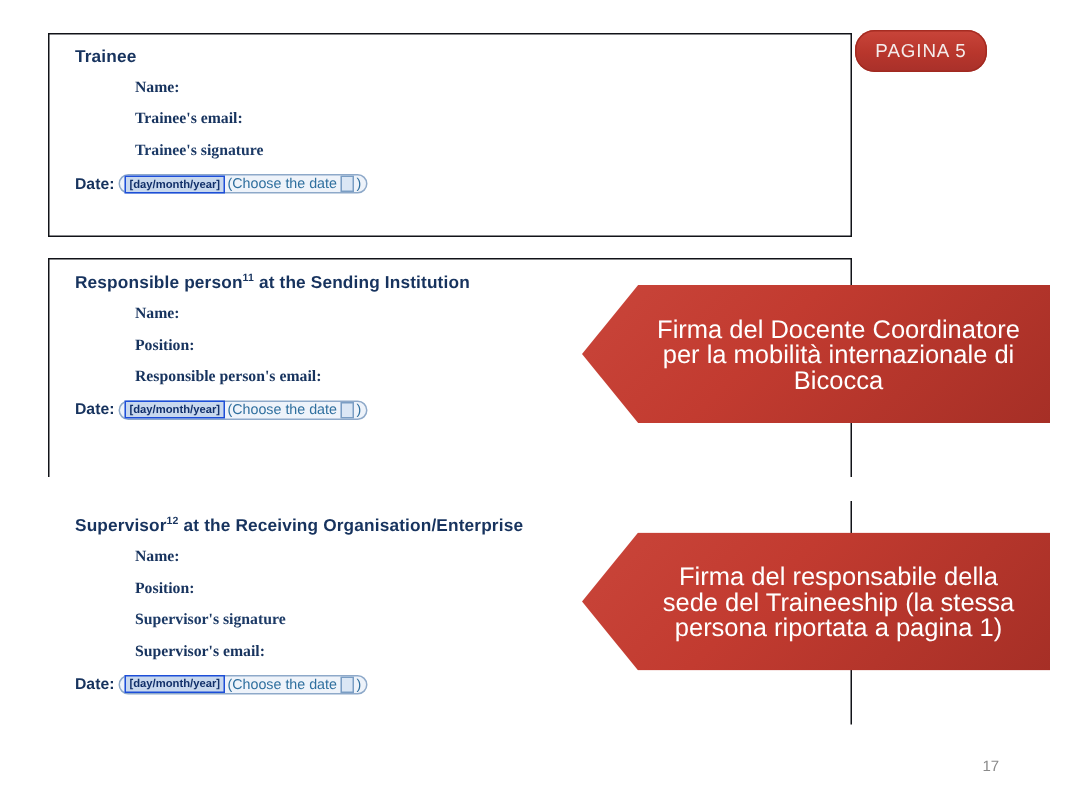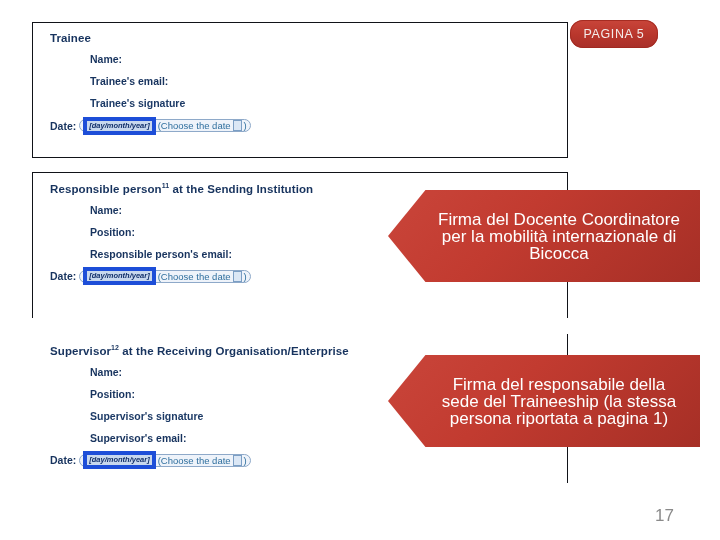--- a/index.html
+++ b/index.html
@@ -99,21 +99,21 @@
     letter-spacing: 0.1px;
     margin-bottom: 9px;
     white-space: nowrap;
   }
   .doc-head sup {
     font-size: 7px;
     vertical-align: super;
   }
   .doc-line {
     color: #17335e;
-    font-family: Liberation Sans, sans-serif;
+    font-family: Liberation Serif, serif;
     font-size: 10.5px;
     font-weight: bold;
     margin-bottom: 10px;
     white-space: nowrap;
     padding-left: 40px;
   }
   .doc-line.thin {
     font-weight: bold;
     color: #1c3a66;
   }
@@ -133,28 +133,27 @@
     align-items: center;
     border: 1px solid #8ea9c9;
     border-radius: 7px;
     padding: 0 3px;
     background: #eef3fa;
     height: 13px;
     box-sizing: border-box;
   }
   .field-chip {
     background: #c8d8ee;
-    border: 4px solid #1d4ed8;
+    border: 1px solid #1d4ed8;
     color: #12306a;
     font-size: 7.5px;
     font-weight: bold;
     padding: 0 2px;
     line-height: 10px;
     white-space: nowrap;
-    font-style: italic;
   }
   .field-hint {
     color: #2f6f9e;
     font-size: 9.5px;
     font-weight: normal;
     margin-left: 2px;
     white-space: nowrap;
   }
   .field-caret {
     display: inline-block;
@@ -184,21 +183,21 @@
   }
   #callout1 { left: 388px; top: 190px; width: 312px; height: 92px; }
   #callout2 { left: 388px; top: 355px; width: 312px; height: 92px; }
 
   
   .page-number {
     position: absolute;
     left: 655px;
     top: 506px;
     color: #8a8a8a;
-    font-size: 17px;
+    font-size: 10px;
     font-family: "Liberation Sans", sans-serif;
   }
 </style>
 </head>
 <body>
 
 <div id="slide">
 
   <div class="pagina-badge">
     <span>PAGINA 5</span>

